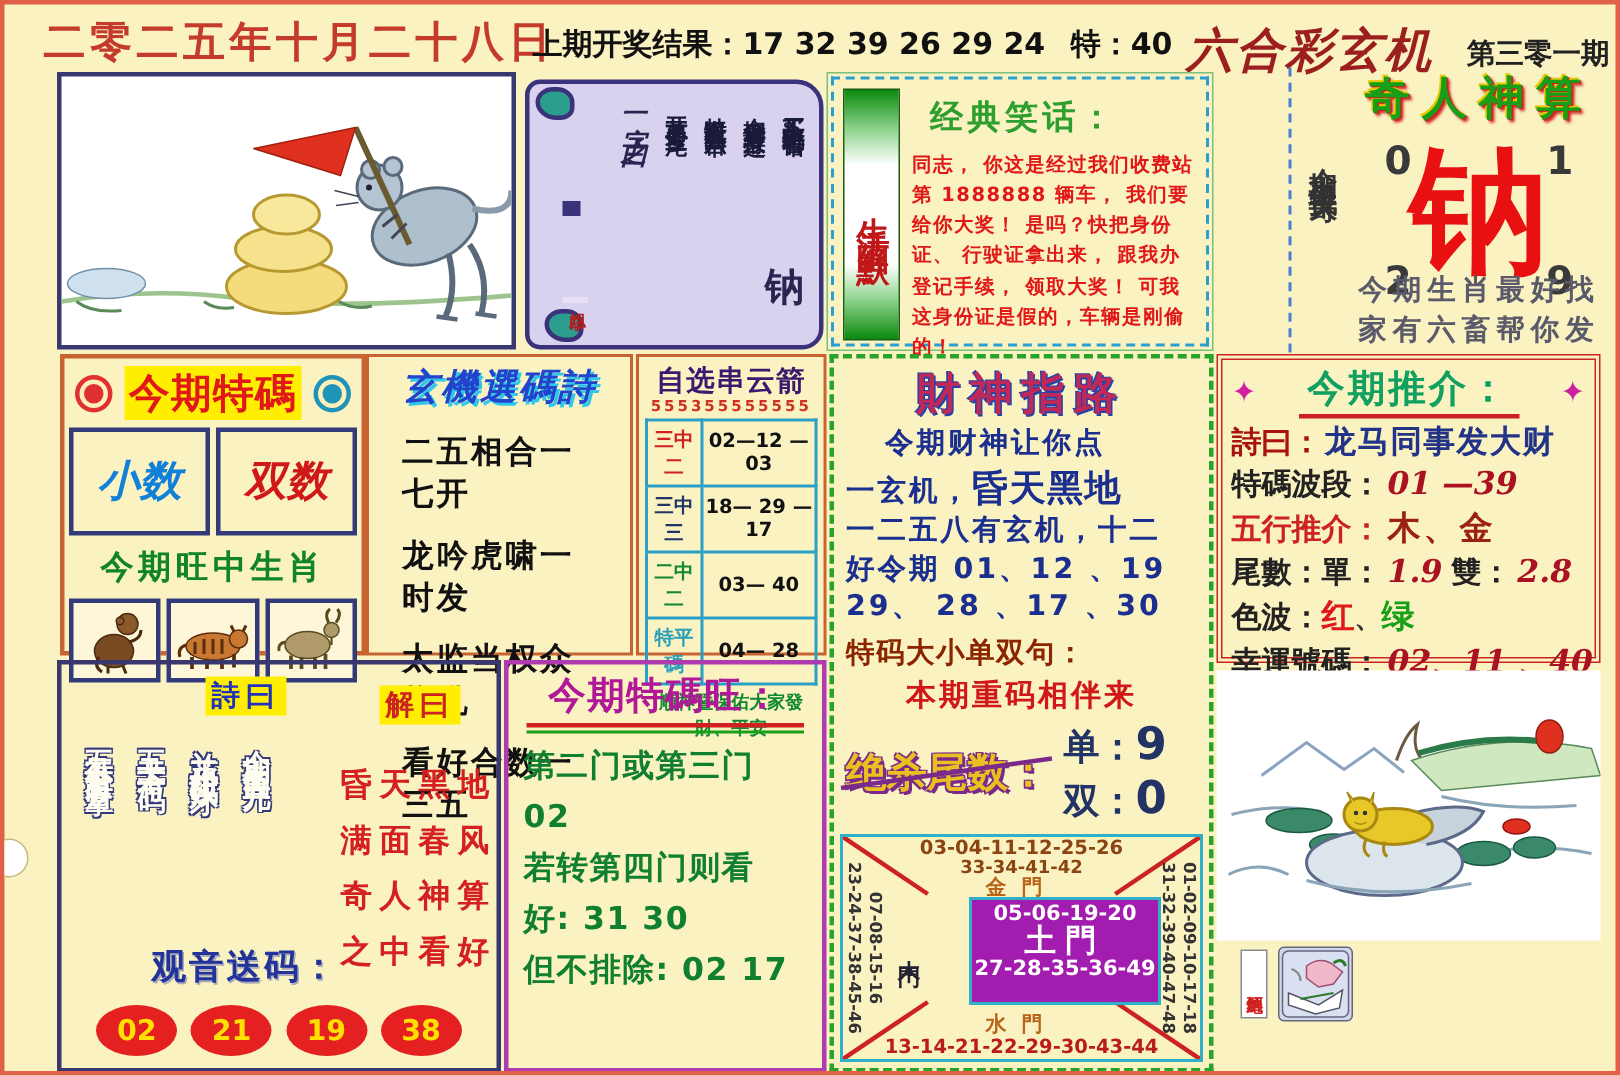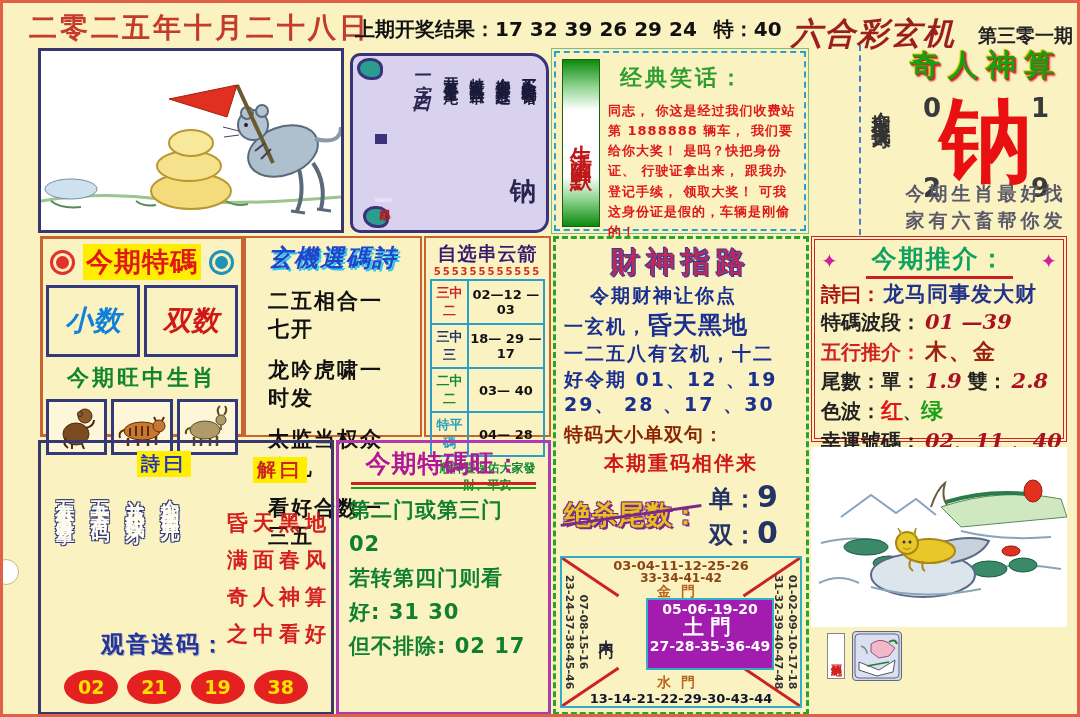--- a/index.html
+++ b/index.html
@@ -91,21 +91,21 @@
   .ft-k12{text-align:center;color:#1a3ab0;font-weight:bold;font-size:25px;letter-spacing:4px;margin-top:2px;text-shadow:1px 1px 0 #9ab;}
   .ft-knum{text-align:center;color:#a0522d;font-weight:bold;font-size:25px;letter-spacing:10px;line-height:1.25;}
 
   
   .doors{position:absolute;left:4px;right:4px;bottom:4px;height:152px;border:2px solid #30b0c8;background:#fbf2c2;}
   .doors svg.diag{position:absolute;left:0;top:0;width:100%;height:100%;}
   .d-top1{position:absolute;top:0;left:0;right:0;text-align:center;color:#8b4513;font-weight:bold;font-size:13px;}
   .d-top2{position:absolute;top:13px;left:0;right:0;text-align:center;color:#8b4513;font-weight:bold;font-size:12px;}
   .d-gold{position:absolute;top:25px;left:0;right:0;text-align:center;color:#b8651b;font-weight:bold;font-size:14px;letter-spacing:10px;}
   .d-water{position:absolute;bottom:14px;left:0;right:0;text-align:center;color:#b8651b;font-weight:bold;font-size:14px;letter-spacing:10px;}
-  .d-bot{position:absolute;bottom:0;left:0;right:0;text-align:center;color:#0f172a;font-weight:bold;font-size:13px;}
+  .d-bot{position:absolute;bottom:0;left:0;right:0;text-align:center;color:#b91c1c;font-weight:bold;font-size:13px;}
   .d-vert{position:absolute;writing-mode:vertical-rl;font-weight:bold;font-size:11px;color:#333;top:50%;transform:translateY(-50%);white-space:nowrap;}
   .d-lo{left:1px;} .d-li{left:15px;}
   .d-ri{right:15px;} .d-ro{right:1px;}
   .d-wood{position:absolute;left:34px;top:50%;transform:translateY(-50%);writing-mode:vertical-rl;color:#223;font-weight:bold;font-size:15px;letter-spacing:4px;}
   .d-fire{position:absolute;right:34px;top:50%;transform:translateY(-50%);writing-mode:vertical-rl;color:#223;font-weight:bold;font-size:15px;letter-spacing:4px;}
   .d-center{position:absolute;left:60px;top:40px;width:128px;height:72px;background:#a21caf;border:2px solid #30b0c8;color:#fff;text-align:center;margin-left:24px;}
   .d-c1{font-size:14px;font-weight:bold;margin-top:1px;}
   .d-c2{font-size:21px;font-weight:bold;letter-spacing:6px;line-height:1;}
   .d-c3{font-size:14px;font-weight:bold;}
 

